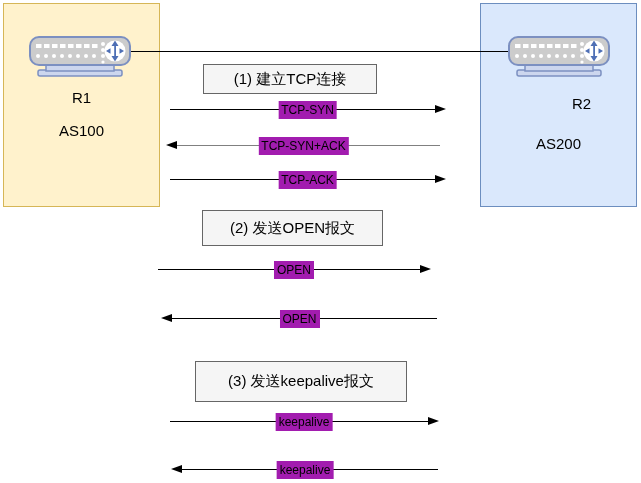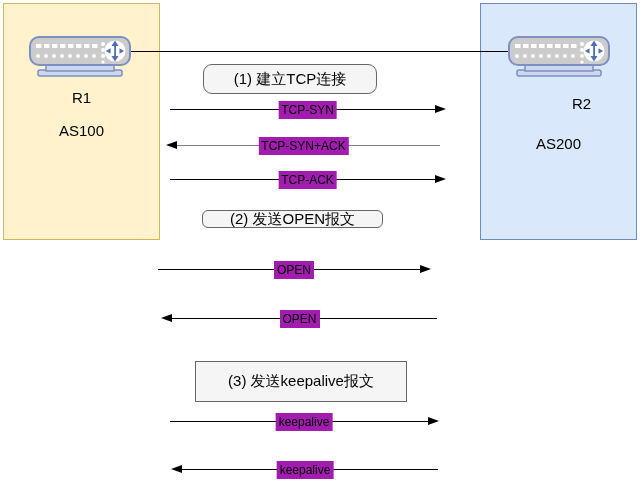--- a/index.html
+++ b/index.html
@@ -19,21 +19,21 @@
   }
   .canvas{
     position:relative;
     width:641px; height:483px;
     background:#ffffff;
     overflow:hidden;
   }
   
   .node{
     position:absolute; top:3px;
-    width:157px; height:237px;
+    width:157px; height:204px;
     z-index:1;
   }
   .node.r1{ left:3px;  background:var(--node_r1_fill); border:1px solid var(--node_r1_border); }
   .node.r2{ left:480px; background:var(--node_r2_fill); border:1px solid var(--node_r2_border); }
   .node-label, .node-as{
     position:absolute; left:0; width:100%;
     text-align:center; font-size:15px; line-height:16px;
   }
   .node.r1 .node-label{ top:86px; }
   .node.r1 .node-as{ top:119px; }
@@ -51,22 +51,22 @@
   .router-svg.r2{ left:507px; top:35px; }
   
   .step{
     position:absolute;
     background:var(--step_fill);
     border:1px solid var(--step_border);
     display:flex; align-items:center; justify-content:center;
     font-size:15px; white-space:nowrap;
     z-index:4;
   }
-  .step.s1{ left:203px; top:64px;  width:174px; height:30px;border-radius:9px; }
-  .step.s2{ left:202px; top:210px; width:181px; height:18px;border-radius:6px; }
+  .step.s1{ left:203px; top:64px;  width:174px; height:30px; }
+  .step.s2{ left:202px; top:210px; width:181px; height:36px; }
   .step.s3{ left:195px; top:361px; width:212px; height:41px; }
   
   .msg{ position:absolute; height:0; z-index:4; }
   .mline{
     position:absolute; top:-1px; left:0; right:8px;
     border-top:1.6px solid var(--arrow_color);
   }
   .msg.dir-left .mline{ left:8px; right:0; }
   .msg.gray-line .mline{ border-top-color:var(--arrow_gray); }
   .mhead{ position:absolute; width:0; height:0; top:-5px; }

